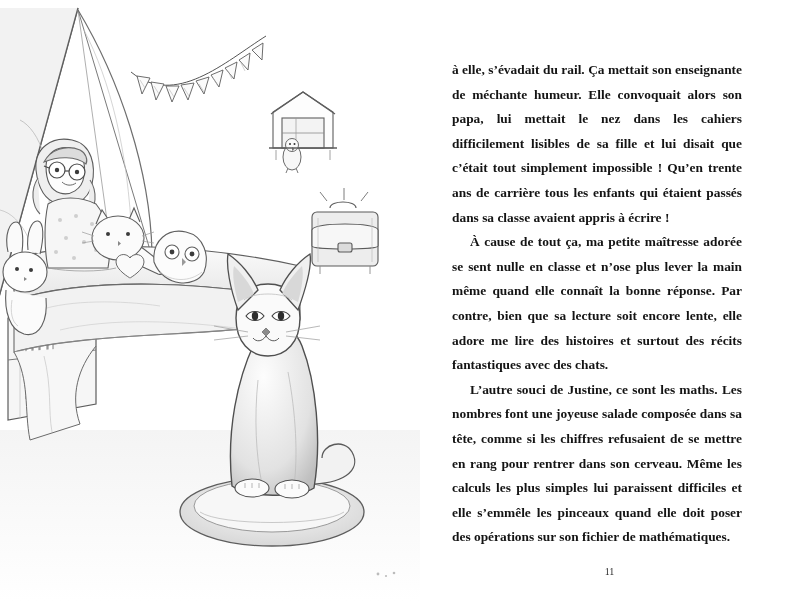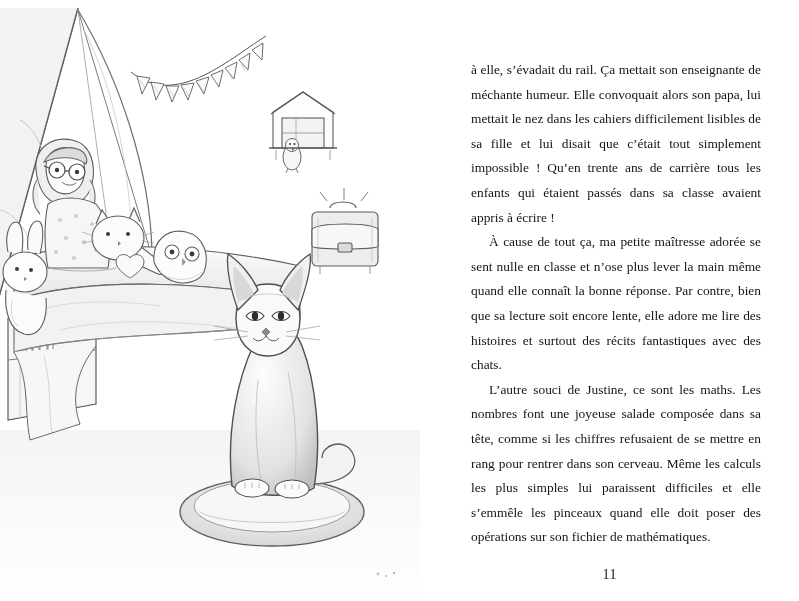--- a/index.html
+++ b/index.html
@@ -37,43 +37,44 @@
   }
   
   .page-right {
     position: relative;
     width: 379px;
     height: 601px;
     background: #ffffff;
   }
   .text-col {
     position: absolute;
-    left: 51px;
+    left: 32px;
     top: 58px;
     width: 290px;
+    font-weight: bold;
   }
   .text-col p {
     margin: 0;
     font-size: 13.4px;
     line-height: 24.6px;
     text-align: justify;
     text-justify: inter-word;
     hyphens: manual;
     color: #141414;
   }
   .text-col p.indent {
     text-indent: 18px;
   }
   .folio {
     position: absolute;
     left: 0;
     right: 0;
     top: 566px;
     text-align: center;
-    font-size: 15px;
+    font-size: 10px;
     color: #2a2a2a;
   }
 </style>
 </head>
 <body>
 
 <div class="spread">
 
   <div class="page-left">
     <svg class="illus" viewBox="0 0 420 601" xmlns="http://www.w3.org/2000/svg">

